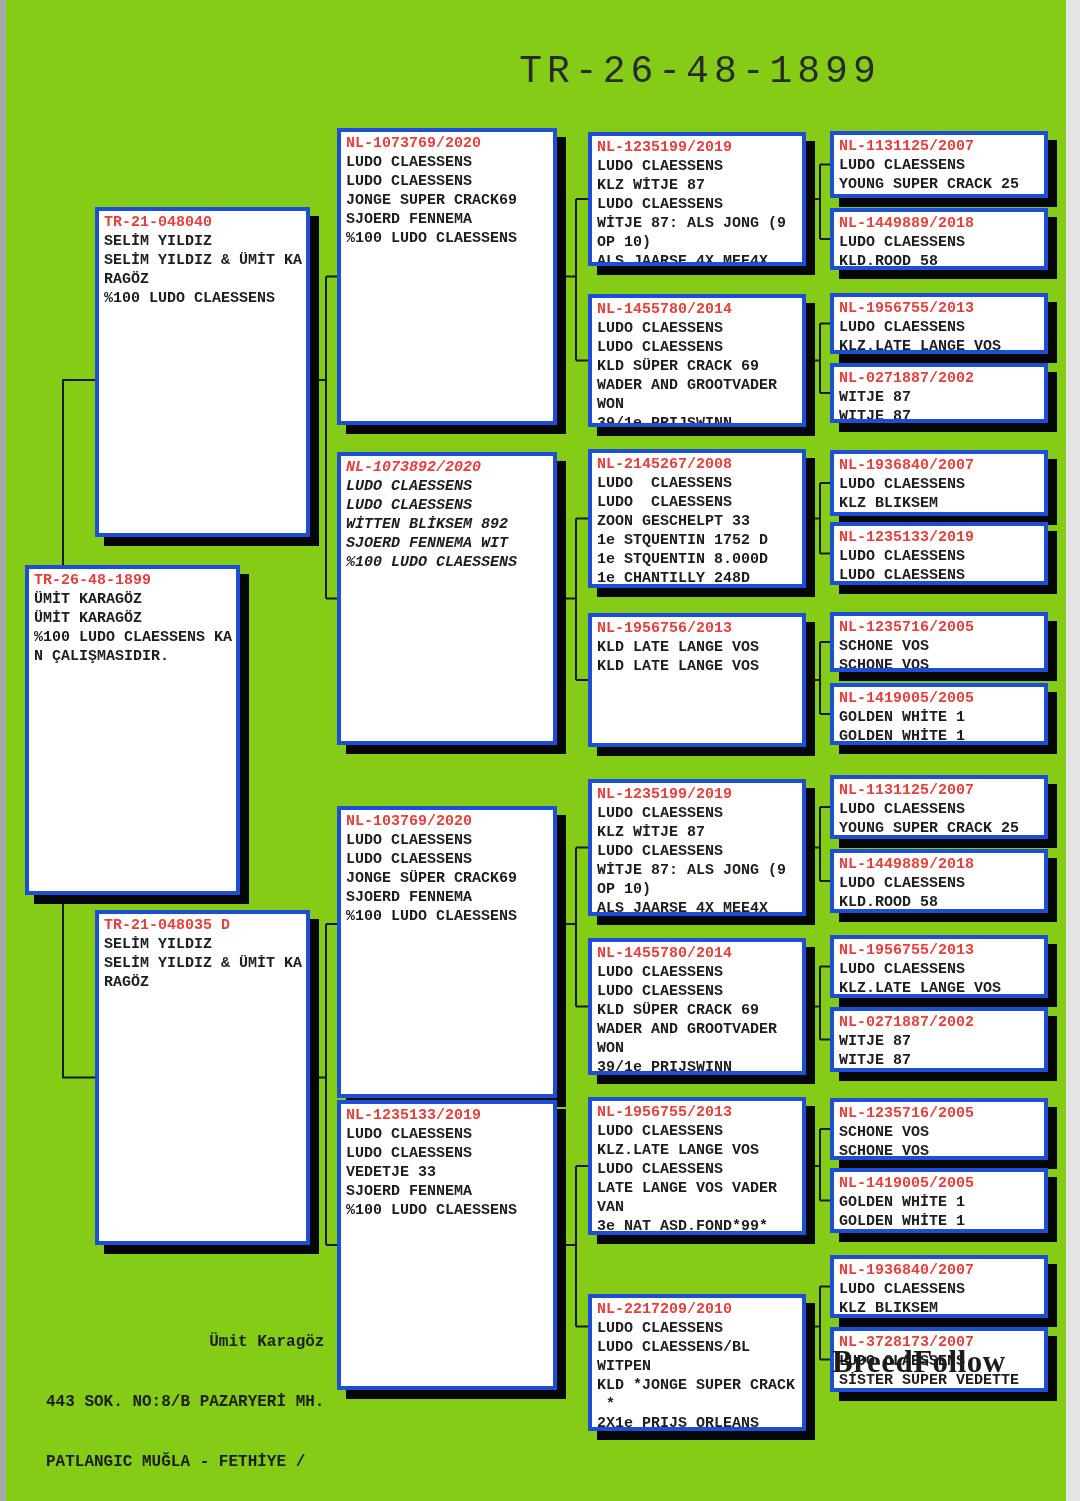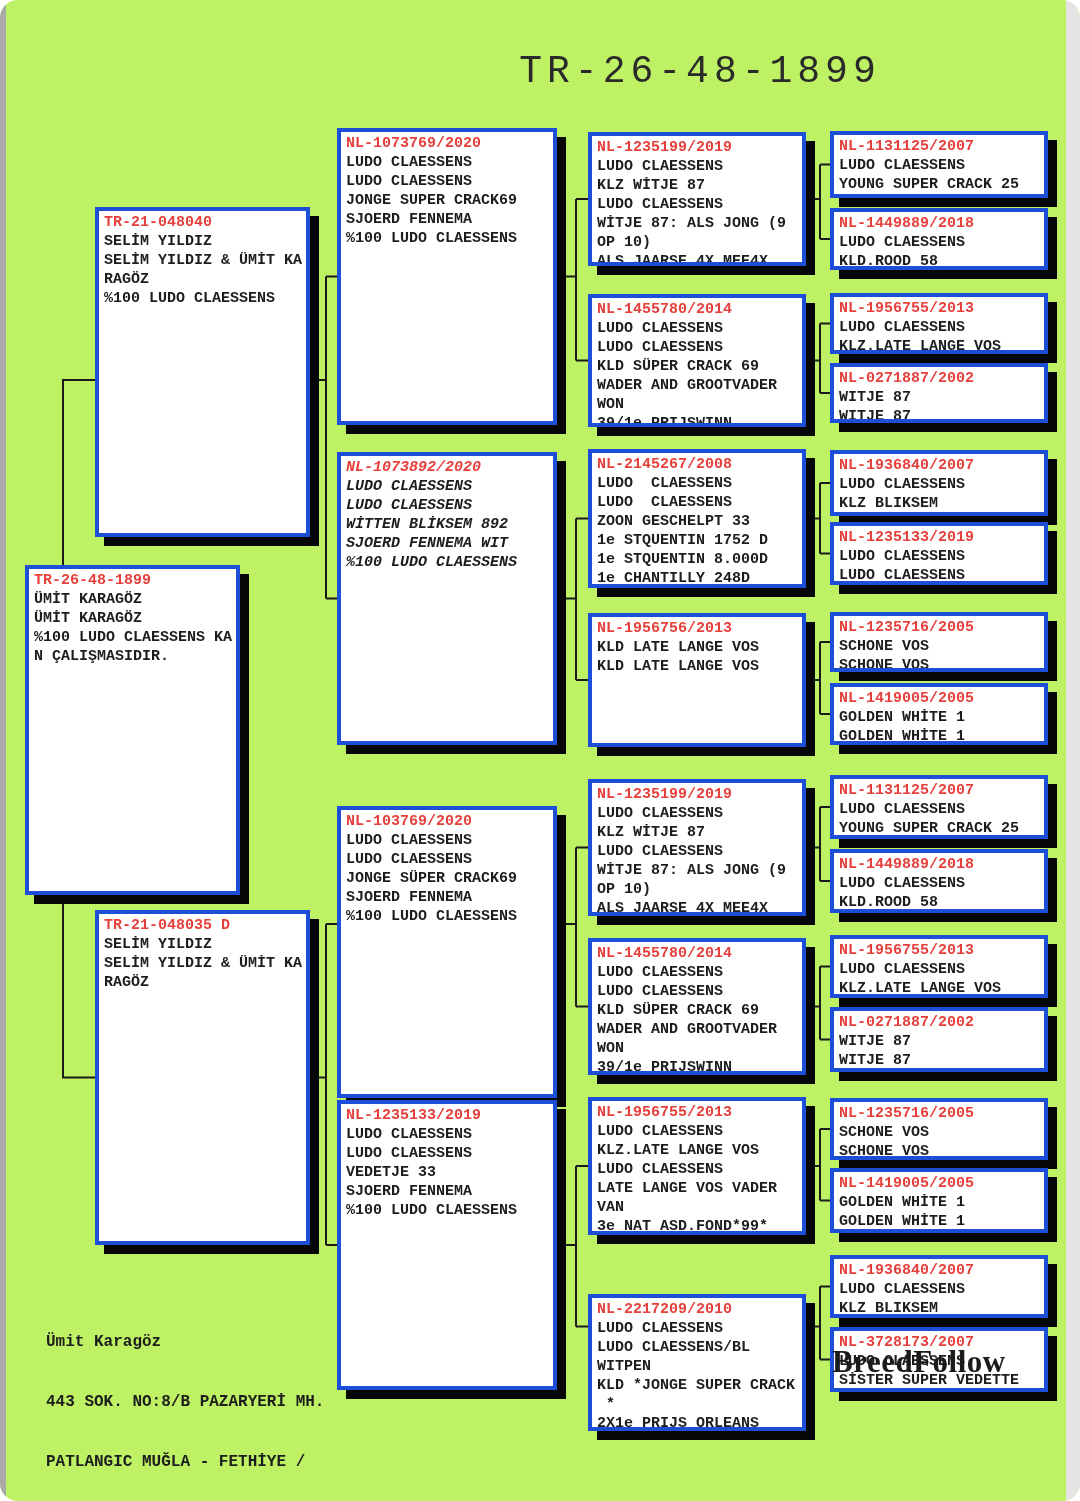--- a/index.html
+++ b/index.html
@@ -1,22 +1,21 @@
 <!DOCTYPE html>
 <html><head>
 <meta charset="utf-8">
 <style>
   html,body{margin:0;padding:0;background:#ffffff;}
   #stage{
     position:relative;
     width:1080px;height:1501px;
-    background:#bef264;
+    background:#84cc16;
     overflow:hidden;
     font-family:"Liberation Mono","DejaVu Sans Mono",monospace;
-    border-radius:18px;
   }
   .edge-strip-left{
     position:absolute;left:0;top:0;width:6px;height:1501px;background:#a9a9a9;
   }
   .edge-strip-right{
     position:absolute;right:0;top:0;width:14px;height:1501px;background:#e4e4e4;
   }
   .page-title{
     position:absolute;left:440px;top:50px;width:520px;
     text-align:center;
@@ -43,21 +42,21 @@
   }
   #connectors{
     position:absolute;left:0;top:0;width:1080px;height:1501px;
     pointer-events:none;
   }
   .contact{
     position:absolute;left:46px;top:1292px;
     font-size:16px;line-height:20px;font-weight:700;color:#1d1d1d;
     white-space:pre;
   }
-  .contact-name{font-weight:700;}
+  .contact-name{font-weight:700;text-align:right;}
   .brand{
     position:absolute;left:832px;top:1344px;
     font-family:"Liberation Serif","DejaVu Serif",serif;
     font-size:31px;font-weight:700;color:#1b1b1b;
     letter-spacing:0.5px;
   }
 </style>
 </head>
 <body>
 

